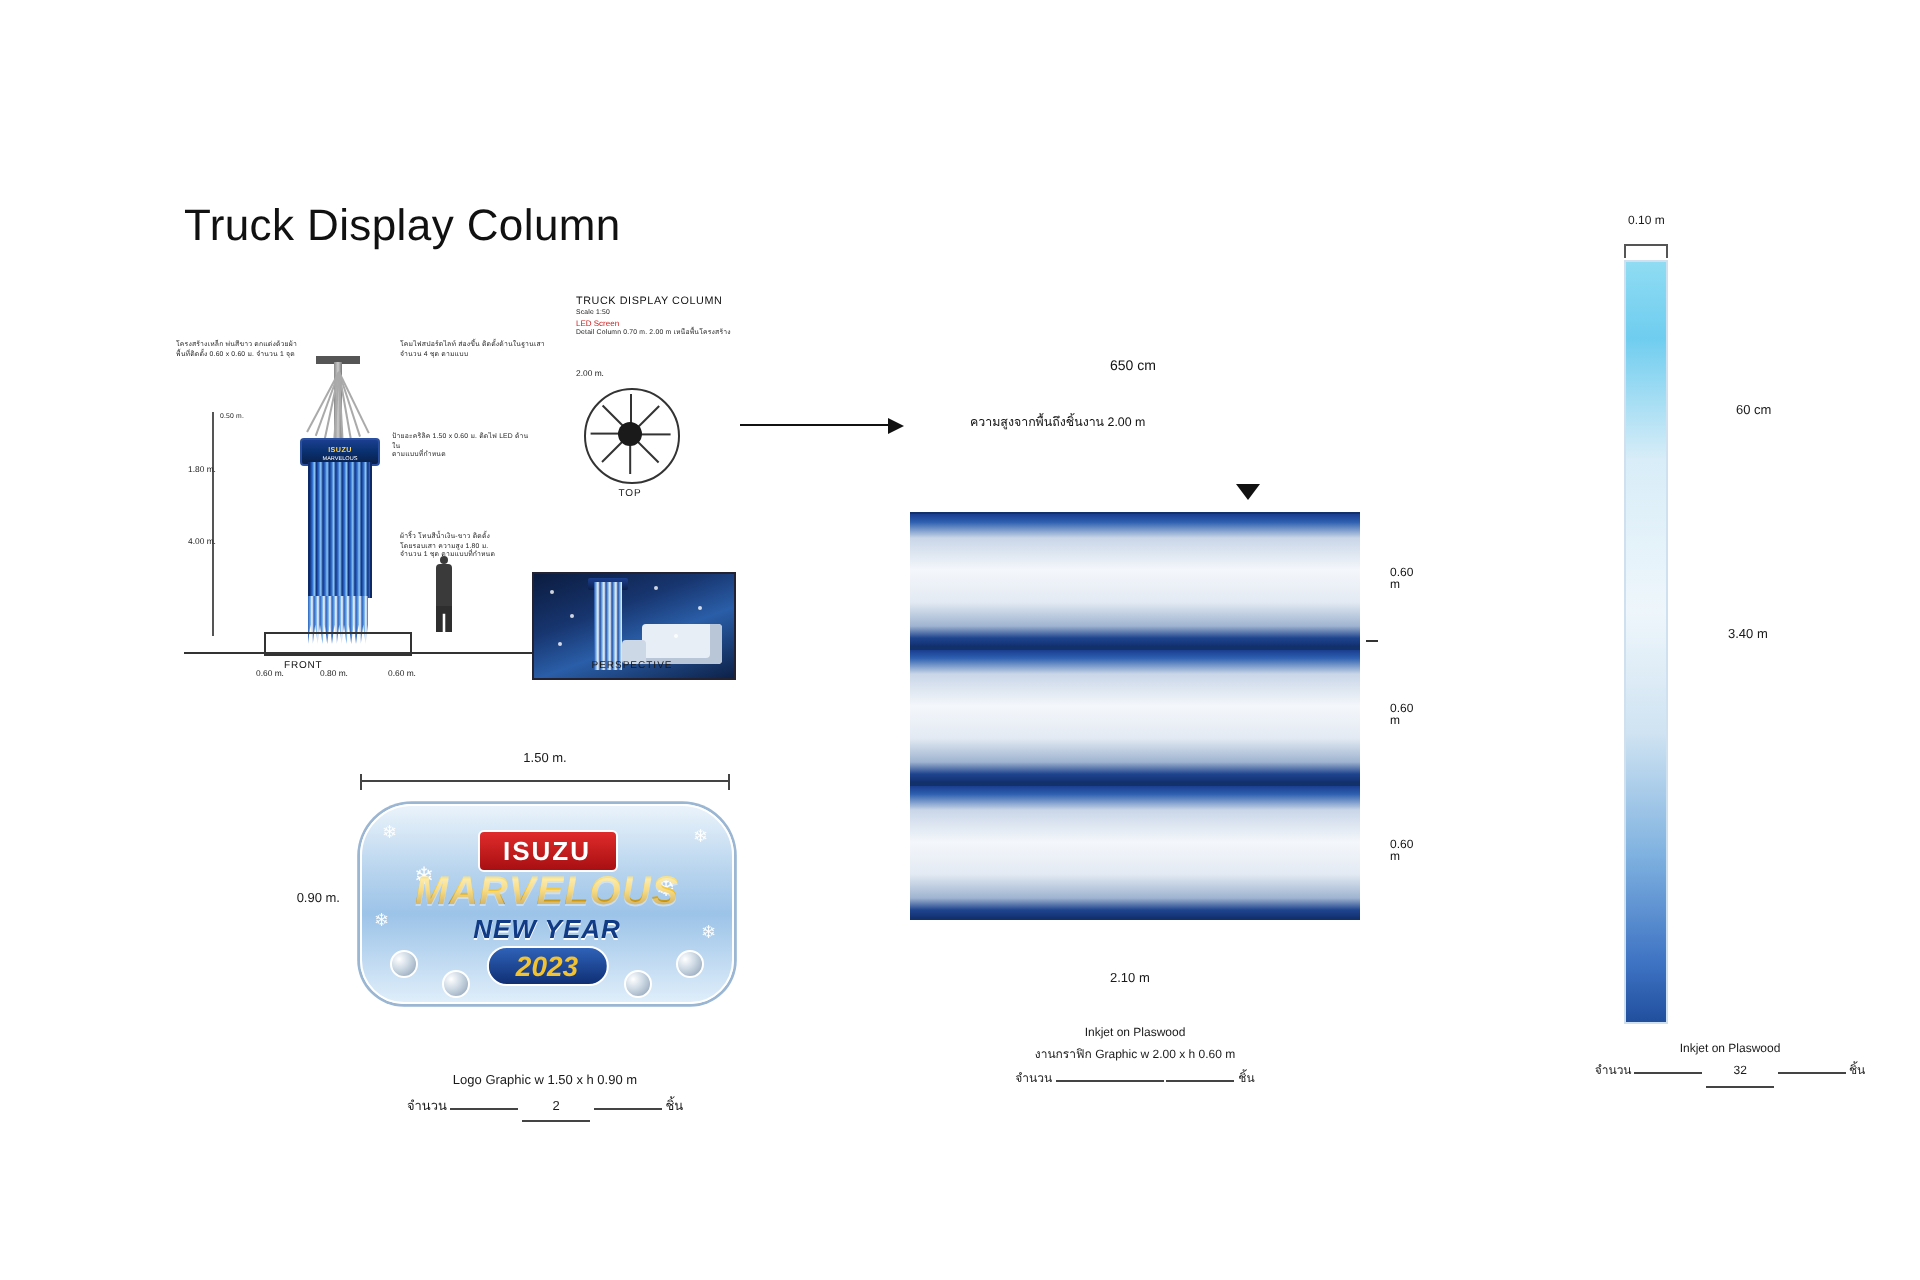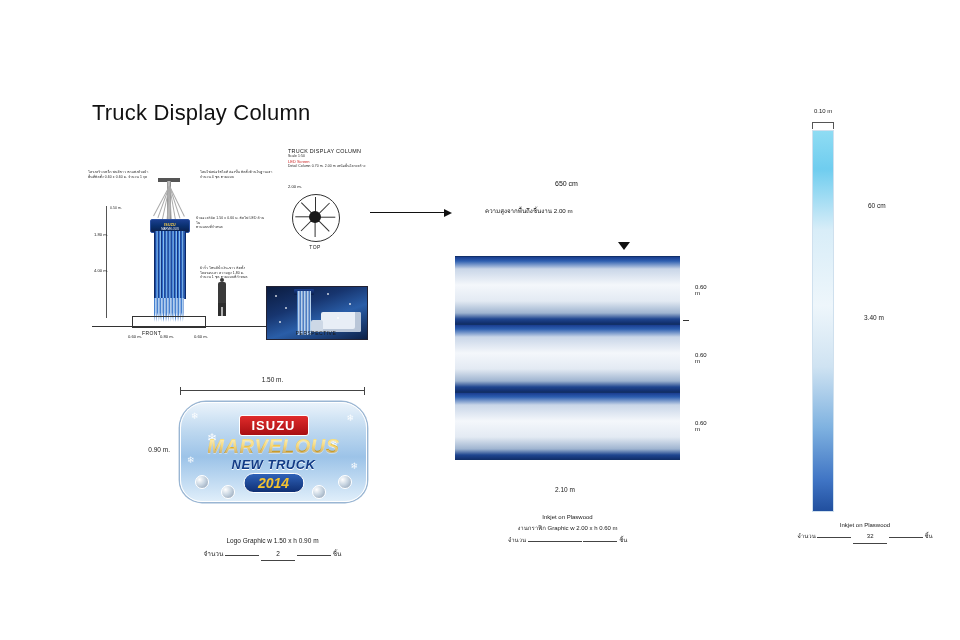--- a/index.html
+++ b/index.html
@@ -734,22 +734,22 @@
     <div class="badge">
       <span class="snowflake" style="left:10px; top:8px;">❄</span>
       <span class="snowflake" style="left:26px; top:28px; font-size:12px;">❄</span>
       <span class="snowflake" style="left:6px; top:52px;">❄</span>
       <span class="snowflake" style="right:12px; top:10px;">❄</span>
       <span class="snowflake" style="right:28px; top:34px; font-size:12px;">❄</span>
       <span class="snowflake" style="right:8px; top:58px;">❄</span>
 
       <div class="isuzu">ISUZU</div>
       <div class="marvelous">MARVELOUS</div>
-      <div class="newyear">NEW TRUCK</div>
-      <div class="year">2014</div>
+      <div class="newyear">NEW YEAR</div>
+      <div class="year">2023</div>
 
       <div class="ball" style="left:14px; top:72px;"></div>
       <div class="ball" style="left:40px; top:82px;"></div>
       <div class="ball" style="right:40px; top:82px;"></div>
       <div class="ball" style="right:14px; top:72px;"></div>
     </div>
 
     <div class="logo-foot">
       <div>Logo Graphic w 1.50 x h 0.90 m</div>
       <div>

